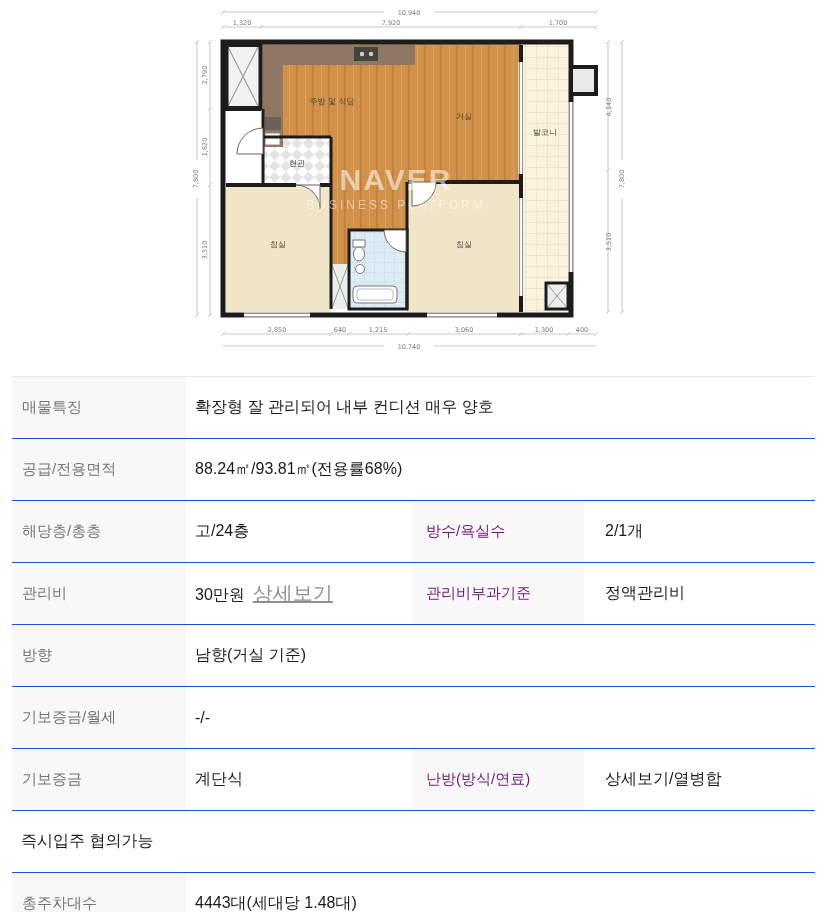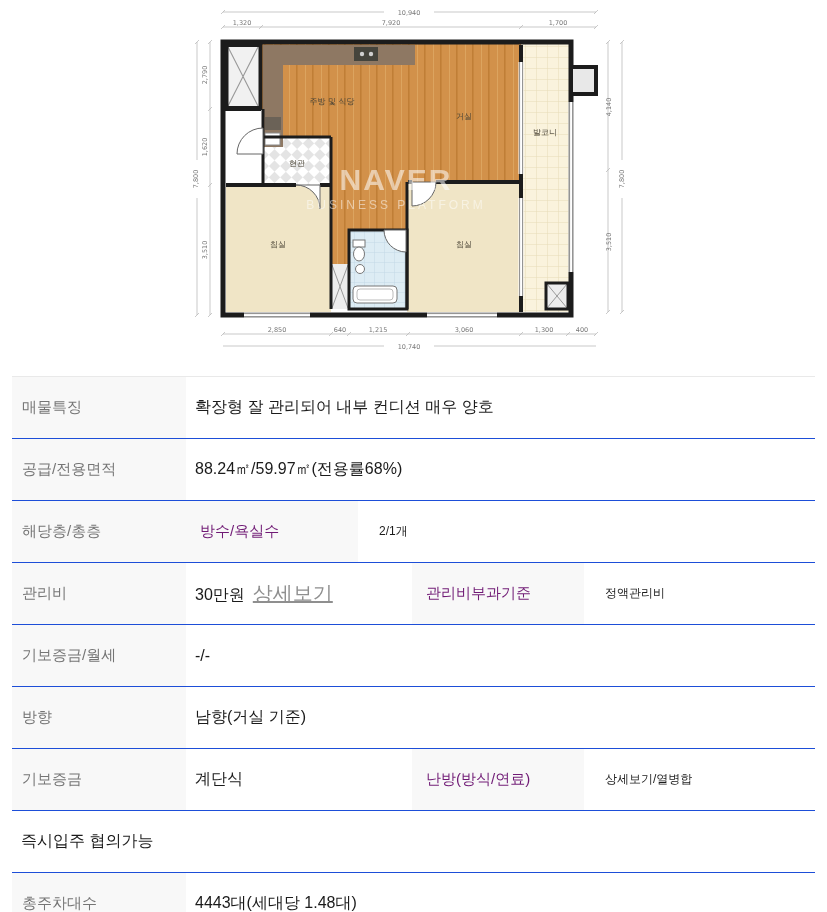--- a/index.html
+++ b/index.html
@@ -12,21 +12,21 @@
   .dim-text{font-family:"DejaVu Sans",sans-serif;font-size:6.5px;fill:#777;}
   .room-label{font-family:"DejaVu Sans",sans-serif;font-size:8px;fill:#4a4436;}
   .details{margin:22px 12px 0;border-top:1px solid #e9e9e9;}
   .drow{display:flex;align-items:center;height:61px;border-bottom:1px solid #1d4ed8;}
   .dlabel{box-sizing:border-box;width:174px;align-self:stretch;display:flex;align-items:center;
     padding-left:10px;background:#f8f8f8;font-size:15px;color:#757575;}
   .dlabel2{box-sizing:border-box;width:172px;align-self:stretch;display:flex;align-items:center;
     padding-left:14px;background:#f8f8f8;font-size:15px;color:#701a75;}
   .dvalue{margin-left:9px;font-size:16px;color:#1b1b1b;white-space:nowrap;}
   .dvalue.fixed{width:217px;box-sizing:border-box;flex:0 0 auto;}
-  .dvalue2{margin-left:21px;font-size:12px;color:#1b1b1b;white-space:nowrap;}
+  .dvalue2{margin-left:21px;font-size:16px;color:#1b1b1b;white-space:nowrap;}
   .detail-link{margin-left:8px;font-size:20px;color:#8f8f8f;text-decoration:underline;cursor:pointer;}
 </style>
 </head>
 <body>
 
 <div class="plan-wrap">
 <svg viewBox="0 0 460 352" width="460" height="352">
   <defs>
     <pattern id="wood" width="16" height="40" patternUnits="userSpaceOnUse">
       <rect width="16" height="40" fill="#d2914a"></rect>
@@ -186,46 +186,47 @@
 
 <div class="details">
 
   <div class="drow">
     <div class="dlabel">매물특징</div>
     <div class="dvalue">확장형 잘 관리되어 내부 컨디션 매우 양호</div>
   </div>
 
   <div class="drow">
     <div class="dlabel">공급/전용면적</div>
-    <div class="dvalue">88.24㎡/59.97㎡(전용률68%)</div>
+    <div class="dvalue">88.24㎡/93.81㎡(전용률68%)</div>
   </div>
 
   <div class="drow">
     <div class="dlabel">해당층/총층</div>
+    <div class="dvalue fixed">고/24층</div>
     <div class="dlabel2">방수/욕실수</div>
     <div class="dvalue2">2/1개</div>
   </div>
 
   <div class="drow">
     <div class="dlabel">관리비</div>
     <div class="dvalue fixed">
       <span>30만원</span><a class="detail-link">상세보기</a>
     </div>
     <div class="dlabel2">관리비부과기준</div>
     <div class="dvalue2">정액관리비</div>
   </div>
 
   <div class="drow">
+    <div class="dlabel">방향</div>
+    <div class="dvalue">남향(거실 기준)</div>
+  </div>
+
+  <div class="drow">
     <div class="dlabel">기보증금/월세</div>
     <div class="dvalue">-/-</div>
-  </div>
-
-  <div class="drow">
-    <div class="dlabel">방향</div>
-    <div class="dvalue">남향(거실 기준)</div>
   </div>
 
   <div class="drow">
     <div class="dlabel">기보증금</div>
     <div class="dvalue fixed">계단식</div>
     <div class="dlabel2">난방(방식/연료)</div>
     <div class="dvalue2">상세보기/열병합</div>
   </div>
 
   <div class="drow">

